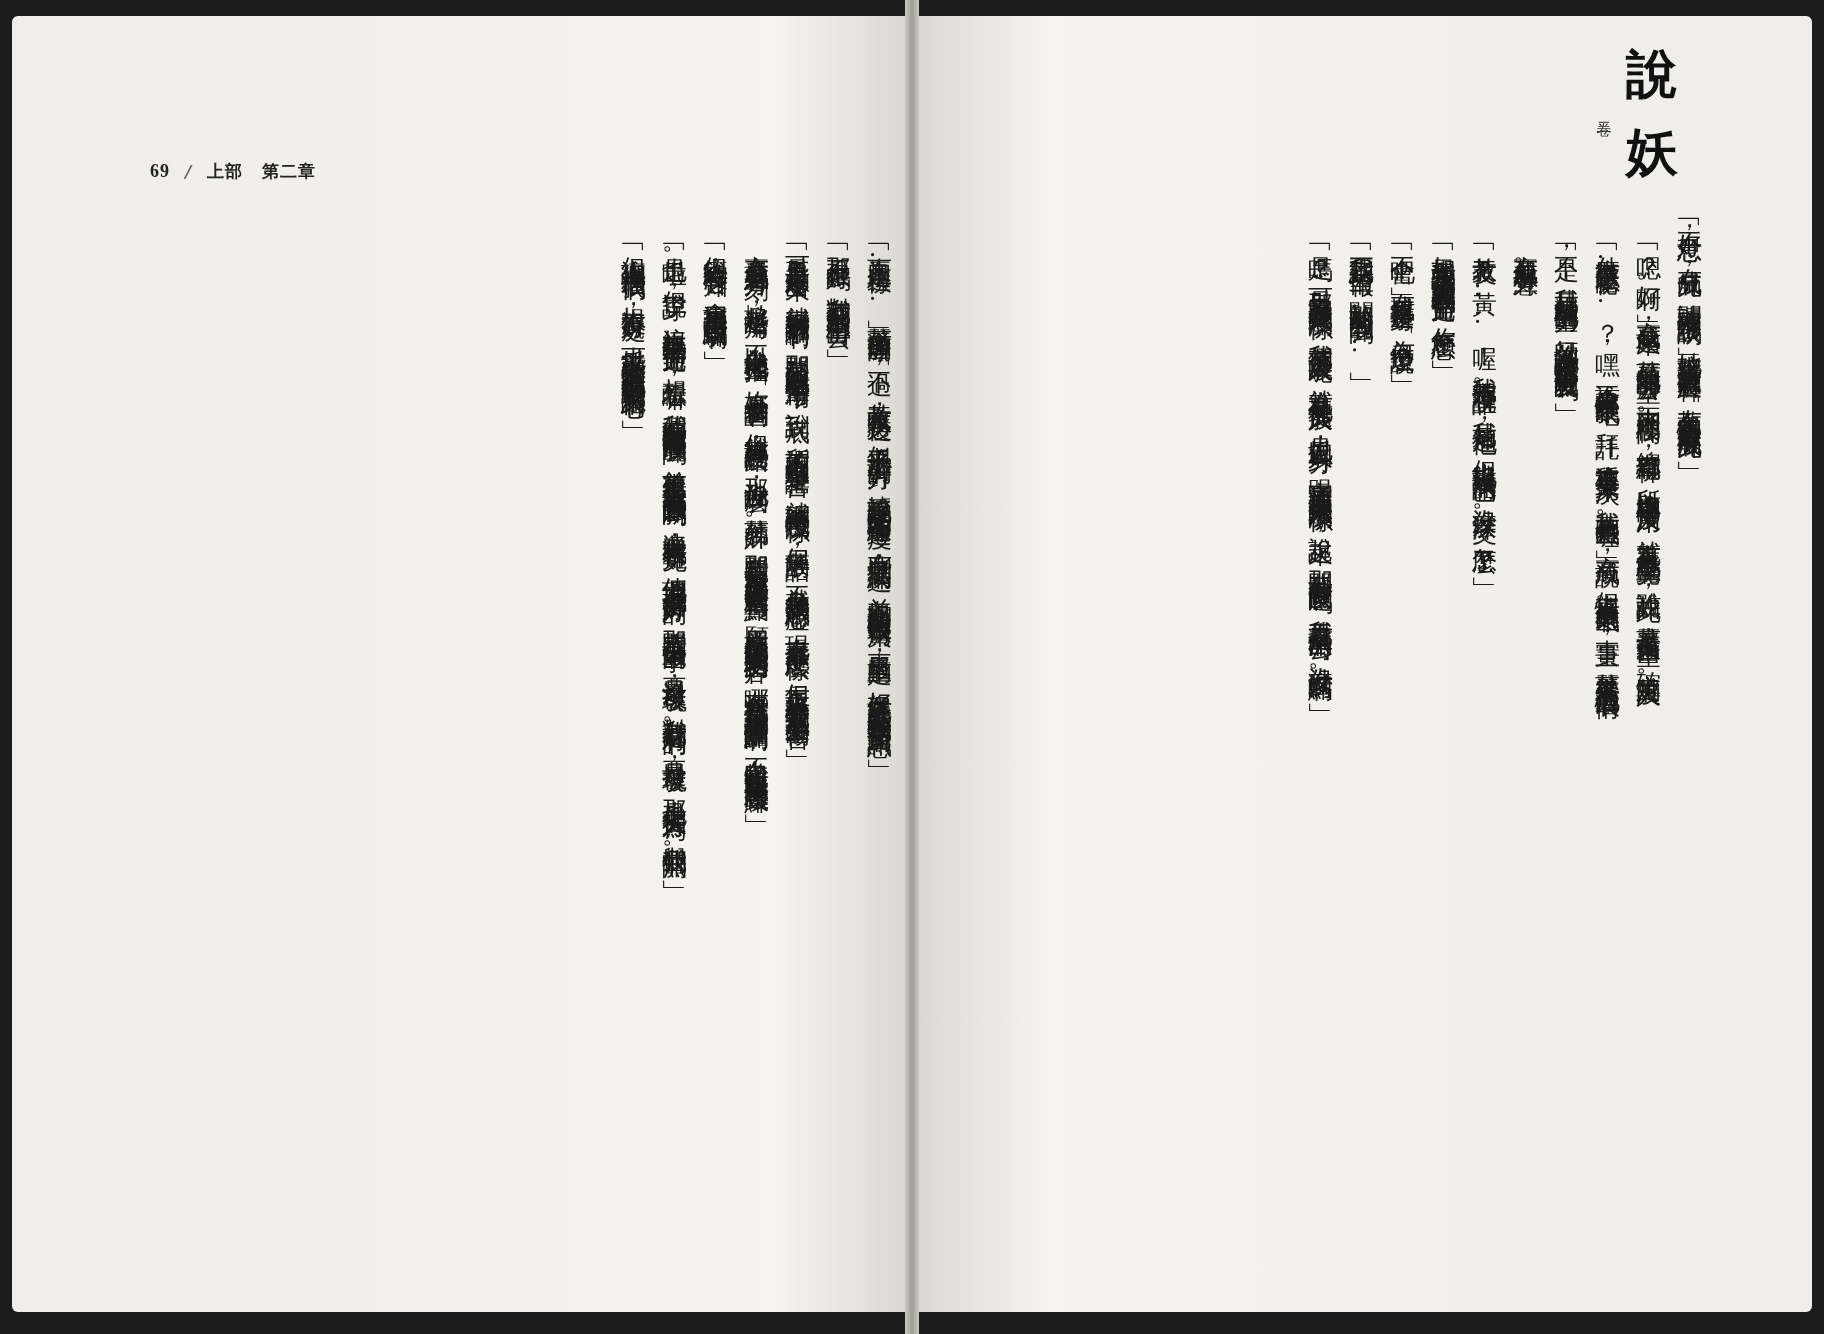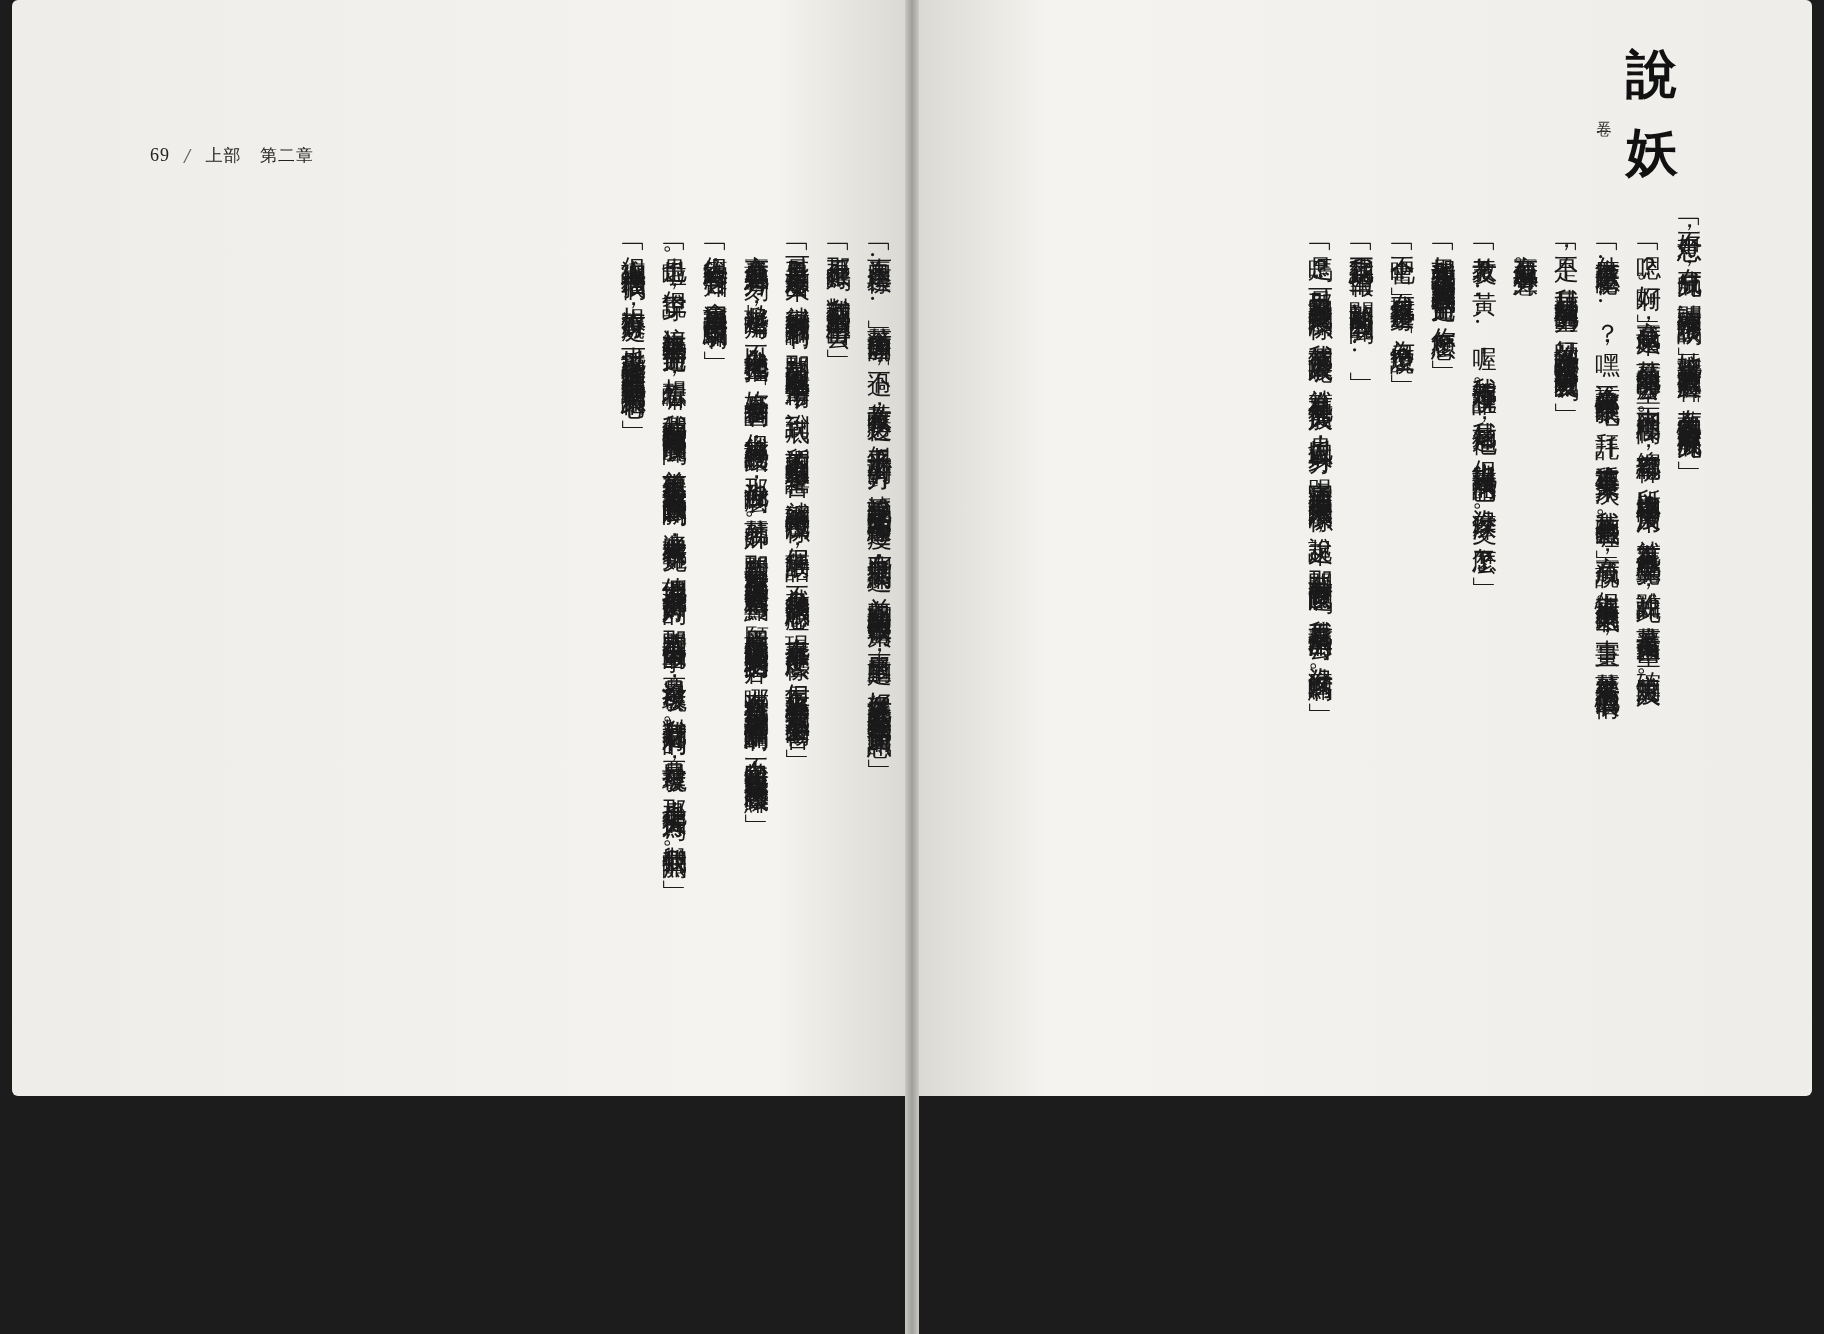--- a/index.html
+++ b/index.html
@@ -4,22 +4,23 @@
 <style>
   html, body { margin:0; padding:0; }
   body {
     width:1824px; height:1334px;
     background:#1c1c1c;
     position:relative; overflow:hidden;
     font-family:"DejaVu Serif","Liberation Serif",serif;
   }
   .spread { position:absolute; left:0; top:0; width:1824px; height:1334px; }
   .page {
-    position:absolute; top:0; height:1096px; background:#f3f2ee;
+    position:absolute; top:16px; height:1296px; background:#f3f2ee;
     box-sizing:border-box;
+    font-weight:bold;
   }
   .page-left { left:12px; width:900px; border-radius:6px 0 0 6px;
     background:linear-gradient(to right,#eeede9 0%,#f4f3ef 85%,#d9d8d3 100%); }
   .page-right { left:912px; width:900px; border-radius:0 6px 6px 0;
     background:linear-gradient(to left,#eeede9 0%,#f4f3ef 85%,#d9d8d3 100%); }
   .gutter { position:absolute; left:905px; top:0; width:14px; height:1334px;
     background:linear-gradient(to right,#c9c8c3,#9f9e99,#c9c8c3); }
   .running-head {
     position:absolute; left:138px; top:144px;
     font-size:17px; color:#222; letter-spacing:1px;

